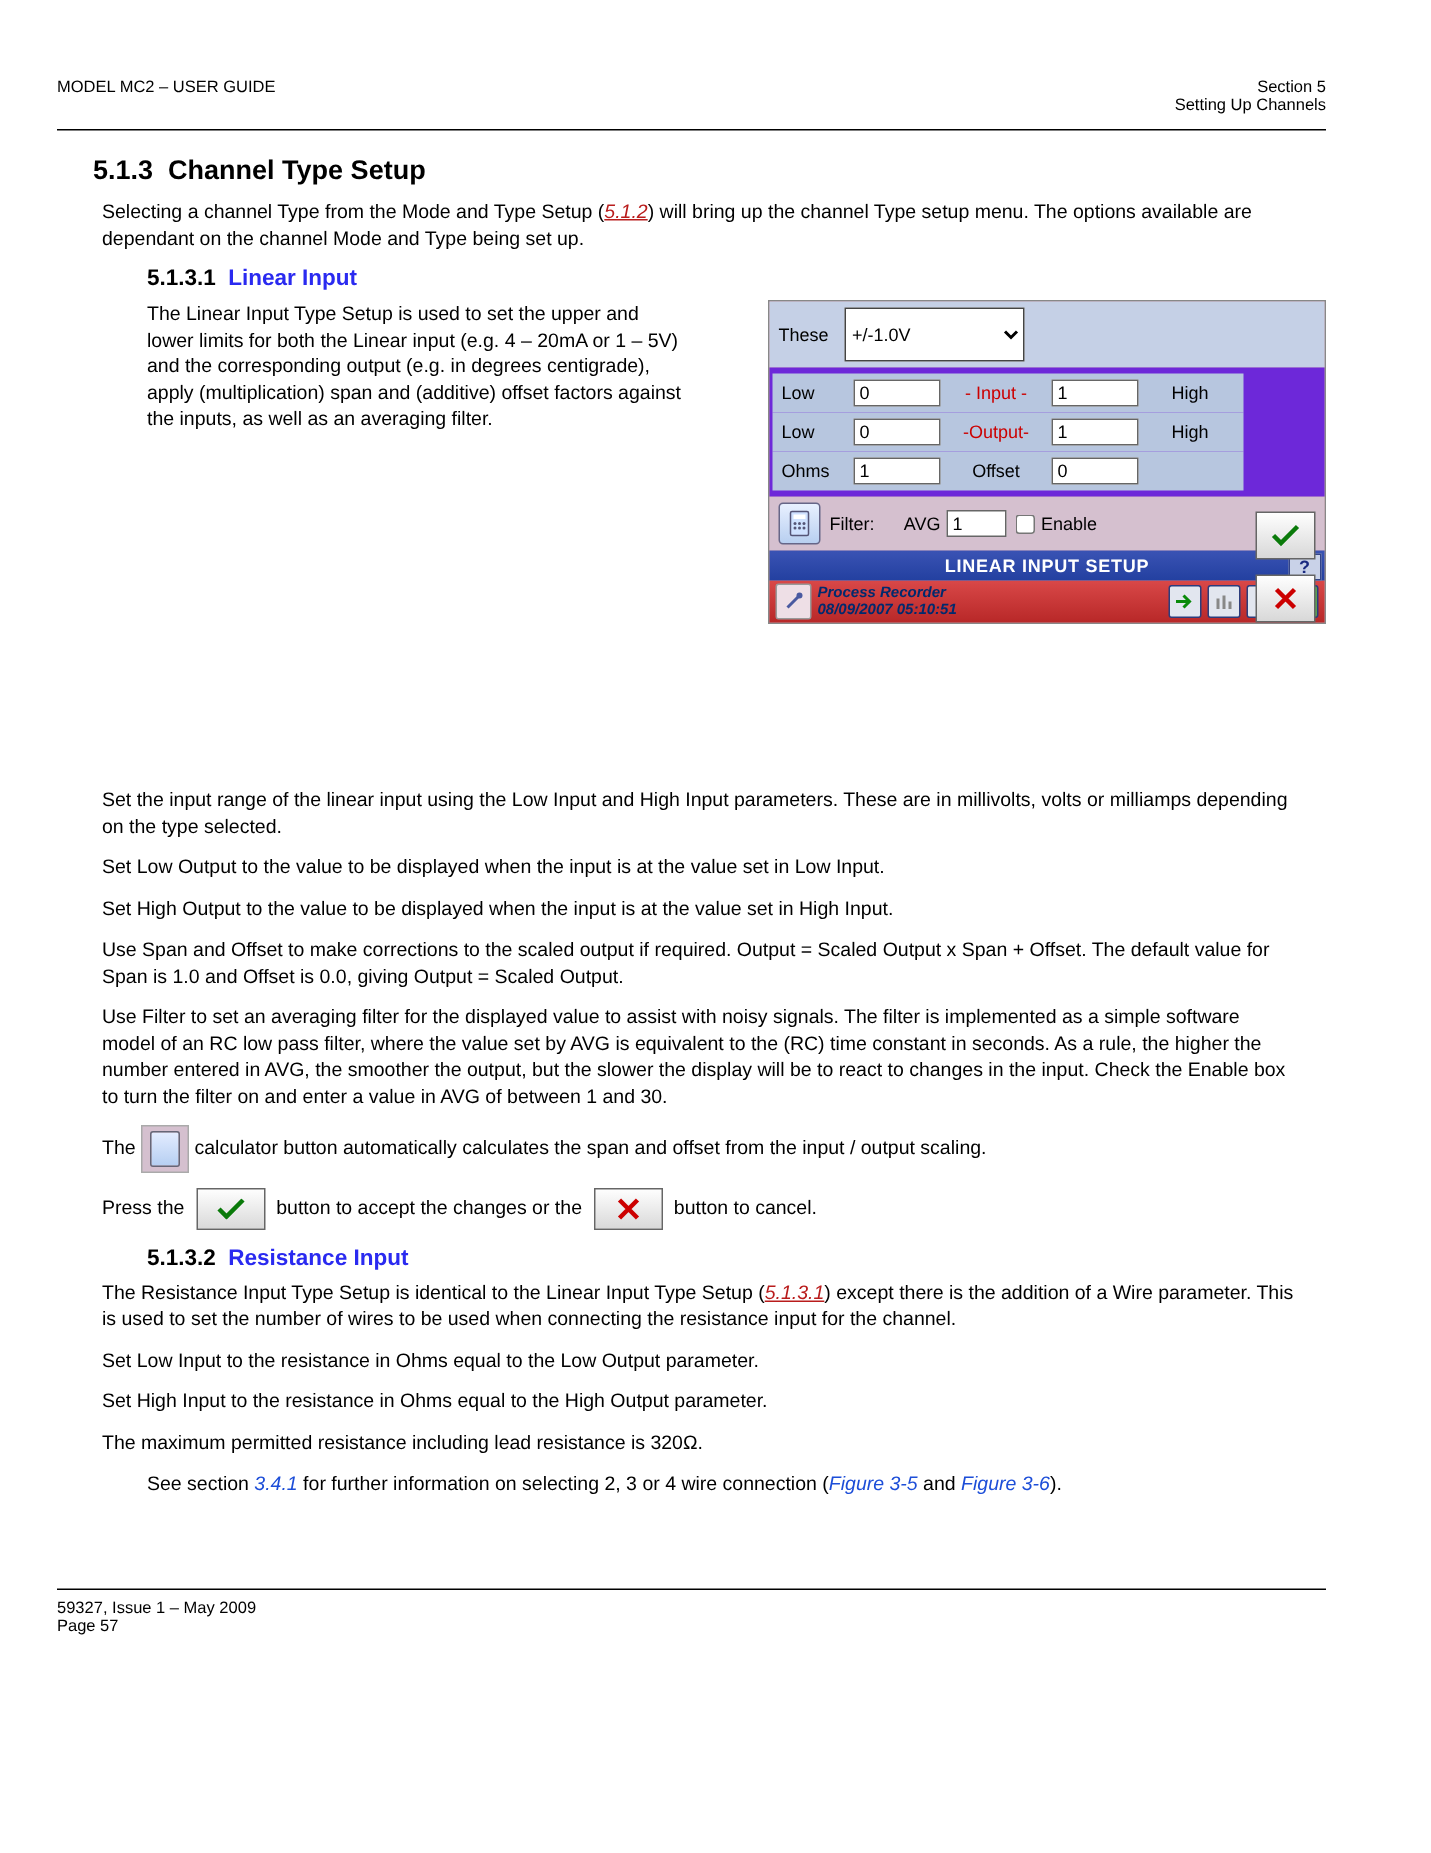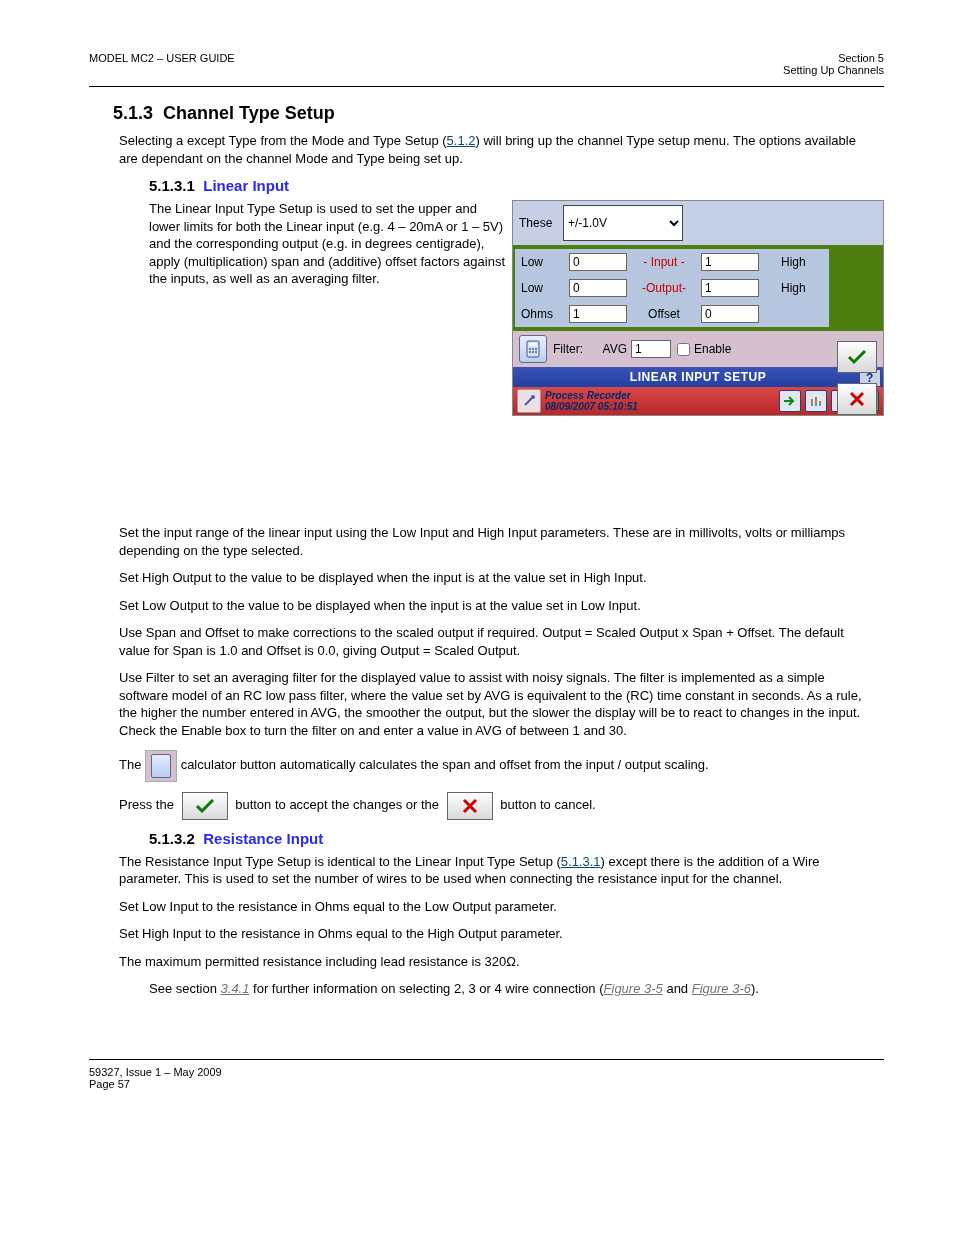--- a/index.html
+++ b/index.html
@@ -4,21 +4,21 @@
 <style>
   html, body {
     margin: 0;
     padding: 0;
     background: #fff;
     font-family: Arial, Helvetica, sans-serif;
     color: #000;
     width: 954px;
   }
   .page {
-    padding: 40px 70px 40px 89px;
+    padding: 40px 70px 40px 38px;
     box-sizing: border-box;
     position: relative;
   }
   .top-rule {
     border-top: 1px solid #000;
     margin: 10px 0 12px 0;
   }
   .top-header {
     font-size: 11px;
     display: flex;
@@ -32,21 +32,22 @@
     margin: 16px 0 8px 24px;
   }
   .subheading {
     color: #2a2af0;
     font-size: 15px;
     font-weight: bold;
     margin: 6px 0 6px 60px;
   }
   .subheading .num { color:#000; }
   .crossref {
-    color:#0c4a6e;
+    color:#b91c1c;
+    font-style: italic;
     text-decoration: underline;
   }
   p.body {
     font-size: 13px;
     margin: 0 20px 10px 30px;
     line-height: 1.35;
   }
   .linear-wrap {
     position: relative;
     min-height: 300px;
@@ -67,21 +68,21 @@
     border: 1px solid #888;
     background: #d6a3b0;
   }
   .panel .row {
     display: flex;
     align-items: center;
     padding: 4px 6px;
     box-sizing: border-box;
   }
   .panel .type-row { background:#c5d0e6; }
-  .panel .body-rows { background:#4d7c0f; padding:4px 2px; }
+  .panel .body-rows { background:#6d28d9; padding:4px 2px; }
   .panel .body-rows .row { background:#b7c6df; gap:4px; }
   .panel .filter-row { background:#d5c0cf; }
   .panel label.lbl {
     width: 44px;
     display: inline-block;
   }
   .panel .mid {
     width: 66px;
     text-align: center;
     display: inline-block;
@@ -212,21 +213,21 @@
     justify-content:space-between;
     font-size:11px;
     padding-top:6px;
     flex-direction:column;
   }
   .see-also {
     font-size:13px;
     line-height:1.45;
     margin: 2px 30px 10px 60px;
   }
-  .cross-link { color:#737373; text-decoration:underline; font-style:italic;text-align:right; }
+  .cross-link { color:#1d4ed8; font-style:italic;text-align:right; }
   .after-panel-body { margin-top: 24px; }
   svg { display:block; }
 </style>
 </head>
 <body>
 
 <div class="page">
 
   <div class="top-header">
     <span>MODEL MC2 – USER GUIDE</span>
@@ -236,21 +237,21 @@
     </span>
   </div>
   <div class="top-rule"></div>
 
   <h2 class="section">
     <span class="num">5.1.3</span>&nbsp;
     <span>Channel Type Setup</span>
   </h2>
 
   <p class="body">
-    <span>Selecting a except Type from the Mode and Type Setup (</span><span class="crossref">5.1.2</span><span>) will bring up the channel Type setup menu. The options available are dependant on the channel Mode and Type being set up.</span>
+    <span>Selecting a channel Type from the Mode and Type Setup (</span><span class="crossref">5.1.2</span><span>) will bring up the channel Type setup menu. The options available are dependant on the channel Mode and Type being set up.</span>
   </p>
 
   <div class="subheading">
     <span class="num">5.1.3.1</span>&nbsp;
     <span>Linear Input</span>
   </div>
 
   <div class="linear-wrap">
     <div class="linear-text">The Linear Input Type Setup is used to set the upper and lower limits for both the Linear input (e.g. 4 – 20mA or 1 – 5V) and the corresponding output (e.g. in degrees centigrade), apply (multiplication) span and (additive) offset factors against the inputs, as well as an averaging filter.</div>
 
@@ -365,22 +366,22 @@
               <rect x="3" y="2" width="6" height="3" fill="#cfe"></rect>
               <rect x="3" y="7" width="6" height="4" fill="#9c9"></rect>
             </svg>
         </div>
       </div>
     </div>
   </div>
 
   <div class="after-panel-body">
     <p class="body">Set the input range of the linear input using the Low Input and High Input parameters. These are in millivolts, volts or milliamps depending on the type selected.</p>
+    <p class="body">Set Low Output to the value to be displayed when the input is at the value set in Low Input.</p>
     <p class="body">Set High Output to the value to be displayed when the input is at the value set in High Input.</p>
-    <p class="body">Set Low Output to the value to be displayed when the input is at the value set in Low Input.</p>
     <p class="body">Use Span and Offset to make corrections to the scaled output if required. Output = Scaled Output x Span + Offset. The default value for Span is 1.0 and Offset is 0.0, giving Output = Scaled Output.</p>
     <p class="body">Use Filter to set an averaging filter for the displayed value to assist with noisy signals. The filter is implemented as a simple software model of an RC low pass filter, where the value set by AVG is equivalent to the (RC) time constant in seconds. As a rule, the higher the number entered in AVG, the smoother the output, but the slower the display will be to react to changes in the input. Check the Enable box to turn the filter on and enter a value in AVG of between 1 and 30.</p>
 
     <p class="body">
       <span>The </span>
       <span class="inline-calc">
           <span class="inner"></span>
         </span>
       <span> calculator button automatically calculates the span and offset from the input / output scaling.</span>
     </p>

